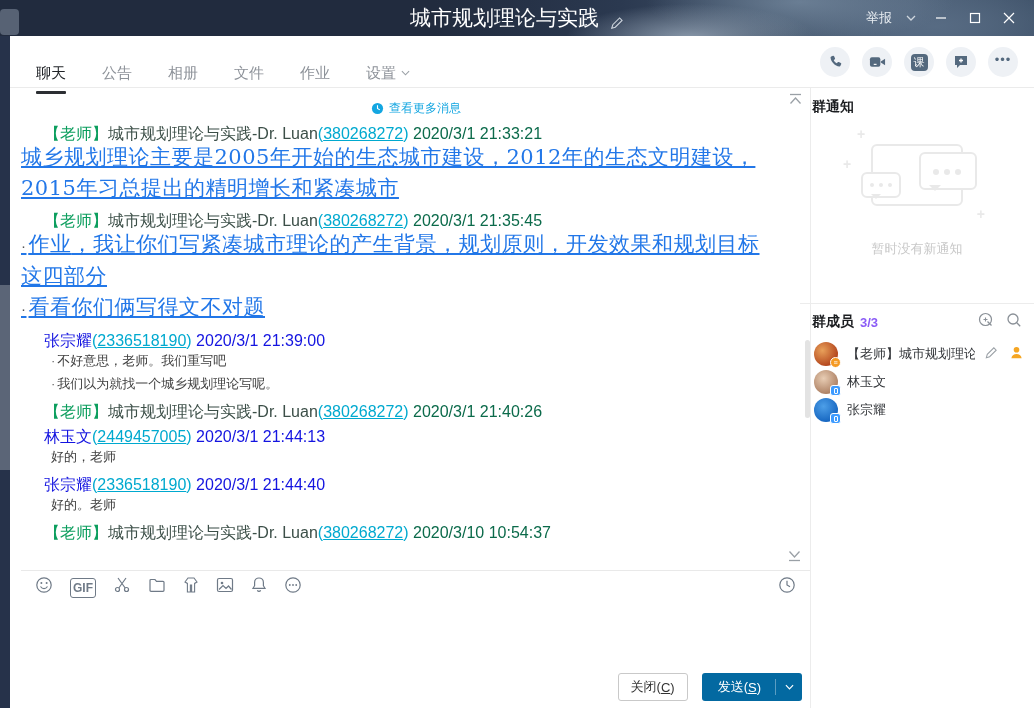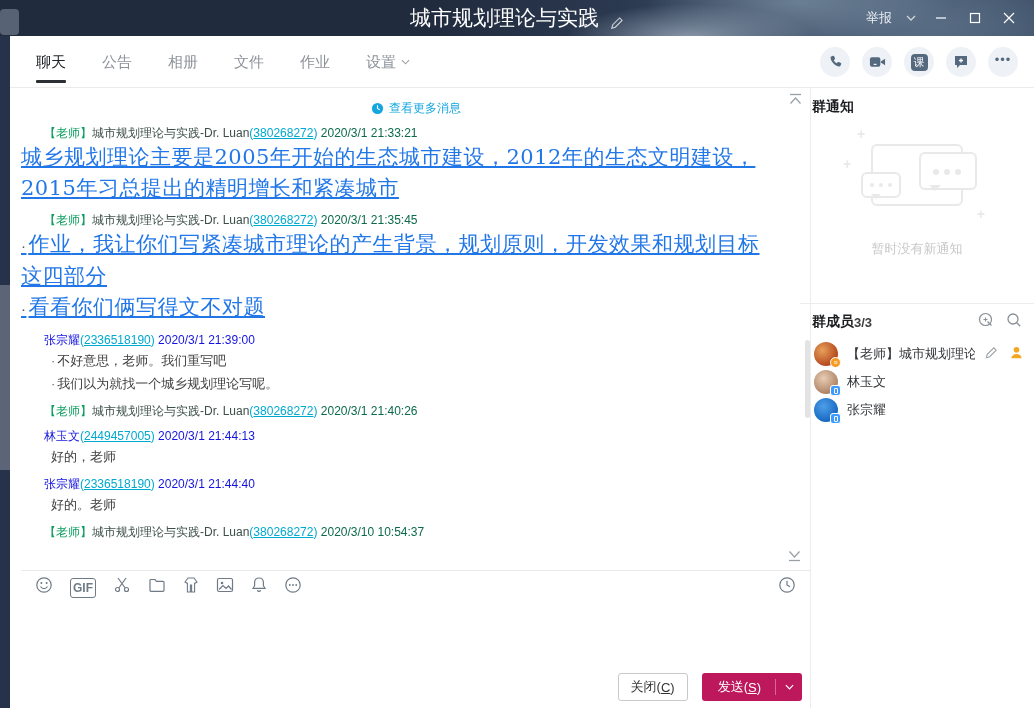--- a/index.html
+++ b/index.html
@@ -27,39 +27,39 @@
   .report { font-size:13px; color:#e8edf2; padding:0 4px; cursor:default; }
   .win-chevron { width:22px; height:26px; display:flex; align-items:center; justify-content:center; }
   .winbtn { width:30px; height:26px; display:flex; align-items:center; justify-content:center; }
   .winbtn svg, .win-chevron svg { display:block; }
 
   
   .main { position:absolute; left:10px; top:36px; width:1024px; height:672px; background:#fff; }
 
   
   .tabbar { position:absolute; left:0; top:0; width:1024px; height:52px; border-bottom:1px solid #ebebeb; }
-  .tabs { position:absolute; left:26px; top:0; height:47px; display:flex; gap:36px; align-items:flex-start; }
+  .tabs { position:absolute; left:26px; top:16px; height:47px; display:flex; gap:36px; align-items:flex-end; }
   .tab { position:relative; font-size:15px; color:#8d9299; height:52px; display:flex; align-items:center; gap:5px; cursor:default; }
   .tab.active { color:#1f2226; }
   .tab.active::after { content:""; position:absolute; left:0; bottom:5px; width:100%; height:3px; background:#2c2f33; border-radius:1px; }
   .call-icons { position:absolute; right:16px; top:11px; display:flex; gap:12px; }
   .circle-btn { width:30px; height:30px; border-radius:50%; background:#eef1f5; display:flex; align-items:center; justify-content:center; color:#54697e; }
   .class-glyph { width:17px; height:17px; background:#54697e; border-radius:4px; color:#fff; font-size:11px; display:flex; align-items:center; justify-content:center; }
   .dots { color:#54697e; font-size:13px; letter-spacing:1px; line-height:1; padding-bottom:6px; }
 
   
   .chat-col { position:absolute; left:11px; top:52px; width:790px; height:620px; border-right:1px solid #ececec; }
   .chat-scroll { position:absolute; left:0; top:0; width:790px; height:482px; overflow:hidden; }
   .load-more { display:flex; align-items:center; justify-content:center; gap:5px; margin-top:12px; font-size:12px; color:#13a6e1; }
   .scroll-top-btn { position:absolute; right:8px; top:4px; color:#9aa0a6; }
   .scroll-bottom-btn { position:absolute; right:8px; top:462px; color:#9aa0a6; }
   .chat-scrollbar { position:absolute; right:1px; top:252px; width:5px; height:78px; background:#e3e3e3; border-radius:3px; }
 
   .msg { margin-top:8px; }
-  .msg-header { padding-left:23px; font-size:12px; line-height:17px; white-space:nowrap; }
+  .msg-header { padding-left:23px; font-size:16px; line-height:17px; white-space:nowrap; }
   .msg-header .t-tag { color:#0c9e5e; }
   .msg-header .t-name { color:#3c4f48; }
   .msg-header .t-time { color:#0b6a4a; }
   .msg-header .s-name, .msg-header .s-time { color:#1414e0; }
   .id-link { color:#00a9cf; text-decoration:underline; }
   .paren { color:#00a9cf; }
   .line-big { padding-right:40px; font-size:21px; line-height:31px; color:#2277e8;
     font-family:"DejaVu Serif","Liberation Serif",serif; letter-spacing:.5px;text-decoration:underline; }
   .line-small { padding-left:30px; font-size:13px; line-height:23px; color:#404040; }
   .bullet { color:#666; margin-right:2px; font-family:"Liberation Sans",sans-serif; }
@@ -71,21 +71,21 @@
     display:flex; align-items:center; padding:0 14px; gap:17px; color:#6f7a87; }
   .tool-right { margin-left:auto; }
   .gif-box { border:1px solid #6f7a87; border-radius:3px; font-size:12px; font-weight:bold; padding:2px 2px; line-height:1; }
 
   
   .input-area { position:absolute; left:0; top:514px; width:789px; height:64px; }
   .input-area textarea { width:100%; height:100%; border:none; outline:none; resize:none; font-size:13px; padding:6px 10px; }
   .footer { position:absolute; left:0; top:578px; width:789px; height:42px; display:flex; align-items:center; justify-content:flex-end; gap:14px; padding-right:8px; }
   .btn-close { width:70px; height:28px; background:#fff; border:1px solid #c9c9c9; border-radius:3px;
     font-size:13px; color:#333; display:flex; align-items:center; justify-content:center; }
-  .btn-send { height:28px; background:#be185d; border-radius:3px; color:#fff; font-size:13px; display:flex; align-items:center; }
+  .btn-send { height:28px; background:#0369a1; border-radius:3px; color:#fff; font-size:13px; display:flex; align-items:center; }
   .btn-send .send-main { padding:0 14px 0 16px; display:flex; align-items:center; height:100%; }
   .btn-send .send-sep { width:1px; height:16px; background:rgba(255,255,255,.35); }
   .btn-send .send-arrow { width:26px; height:100%; display:flex; align-items:center; justify-content:center; }
   .u { text-decoration:underline; }
 
   
   .right-panel { position:absolute; left:790px; top:52px; width:234px; height:620px; }
   .panel-title { font-size:14px; font-weight:bold; color:#1c1e21; padding:10px 0 0 12px; }
   .notice-empty-art { position:relative; width:120px; height:80px; margin:22px auto 0 auto; }
   .art-bubble { position:absolute; border:2px solid #e9e9e9; background:#fff; border-radius:6px; }
@@ -95,21 +95,21 @@
   .art-b3 { left:62px; top:14px; width:58px; height:38px; }
   .art-b3::after { content:""; position:absolute; left:8px; bottom:-9px; border:6px solid transparent; border-top-color:#e9e9e9; }
   .art-dots { position:absolute; display:flex; gap:5px; }
   .art-dot { width:6px; height:6px; border-radius:50%; background:#e9e9e9; }
   .art-plus { position:absolute; color:#e9e9e9; font-size:14px; font-weight:bold; }
   .notice-empty-text { text-align:center; font-size:13px; color:#c8c8c8; margin-top:22px; }
   .panel-divider { position:absolute; left:0; top:215px; width:234px; height:1px; background:#ececec; }
 
   .members-head { position:absolute; left:0; top:224px; width:234px; display:flex; align-items:center; }
   .members-title { font-size:14px; font-weight:bold; color:#1c1e21; padding-left:12px; }
-  .members-count { font-size:13px; color:#404040; font-weight:bold; }
+  .members-count { font-size:13px; color:#8b5cf6; margin-left:6px; font-weight:bold; }
   .members-icons { margin-left:auto; margin-right:12px; display:flex; gap:12px; color:#8a9097; }
   .member-list { position:absolute; left:0; top:252px; width:234px; }
   .member-row { display:flex; align-items:center; height:28px; padding:0 10px 0 14px; }
   .avatar { position:relative; width:24px; height:24px; border-radius:50%; flex:0 0 24px; }
   .av-teacher { background:radial-gradient(circle at 35% 35%, #e8a05a, #b5491f 70%); }
   .av-lin { background:radial-gradient(circle at 40% 35%, #e8cdb4, #ac7f62 75%); }
   .av-zhang { background:radial-gradient(circle at 40% 35%, #4d9fe8, #1565c0 75%); }
   .av-badge { position:absolute; right:-3px; bottom:-2px; width:11px; height:11px; border-radius:3px;
     background:#3d9bff; border:1px solid #fff; display:flex; align-items:center; justify-content:center; }
   .av-badge .phone-rect { width:4px; height:6px; border:1px solid #fff; border-radius:1px; }

